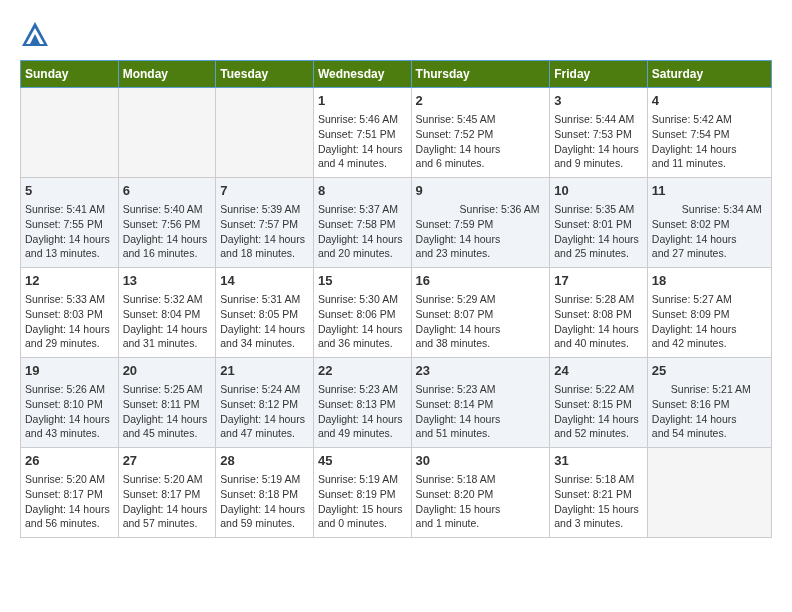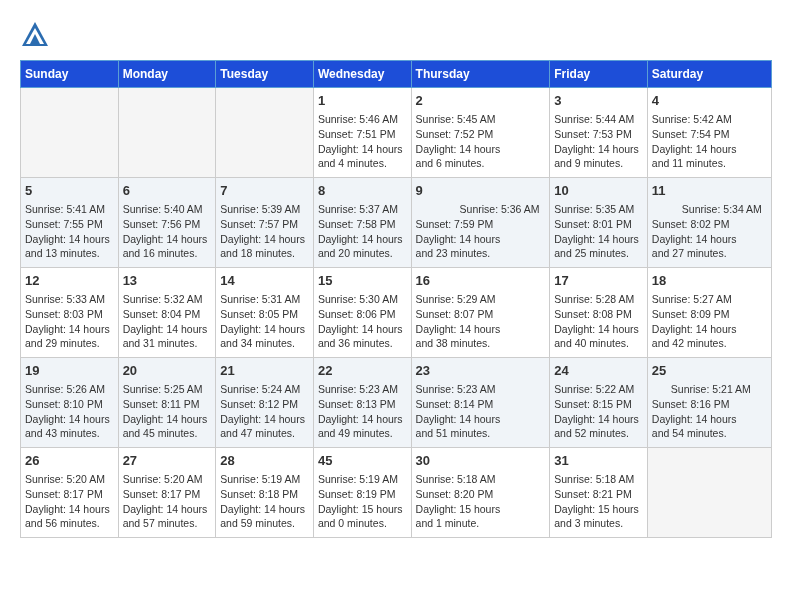--- a/index.html
+++ b/index.html
@@ -51,21 +51,21 @@
     .subtitle {
       font-size: 16px;
       color: #333;
     }
     table {
       width: 100%;
       border-collapse: collapse;
       font-size: 11px;
     }
     thead tr {
-      background-color: #1d4ed8;
+      background-color: #4d7c0f;
       color: #fff;
     }
     thead th {
       padding: 6px 4px;
       text-align: left;
       font-size: 12px;
       font-weight: bold;
       border: 1px solid #5a9fd4;
     }
     tbody tr {

